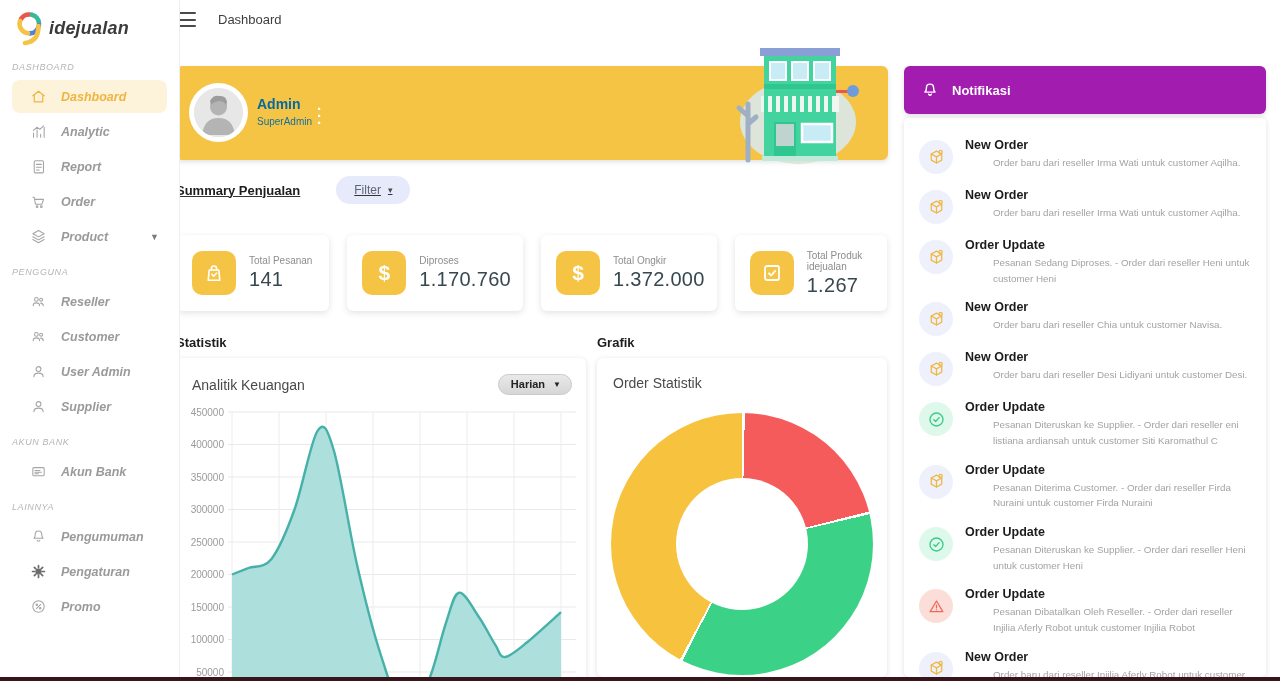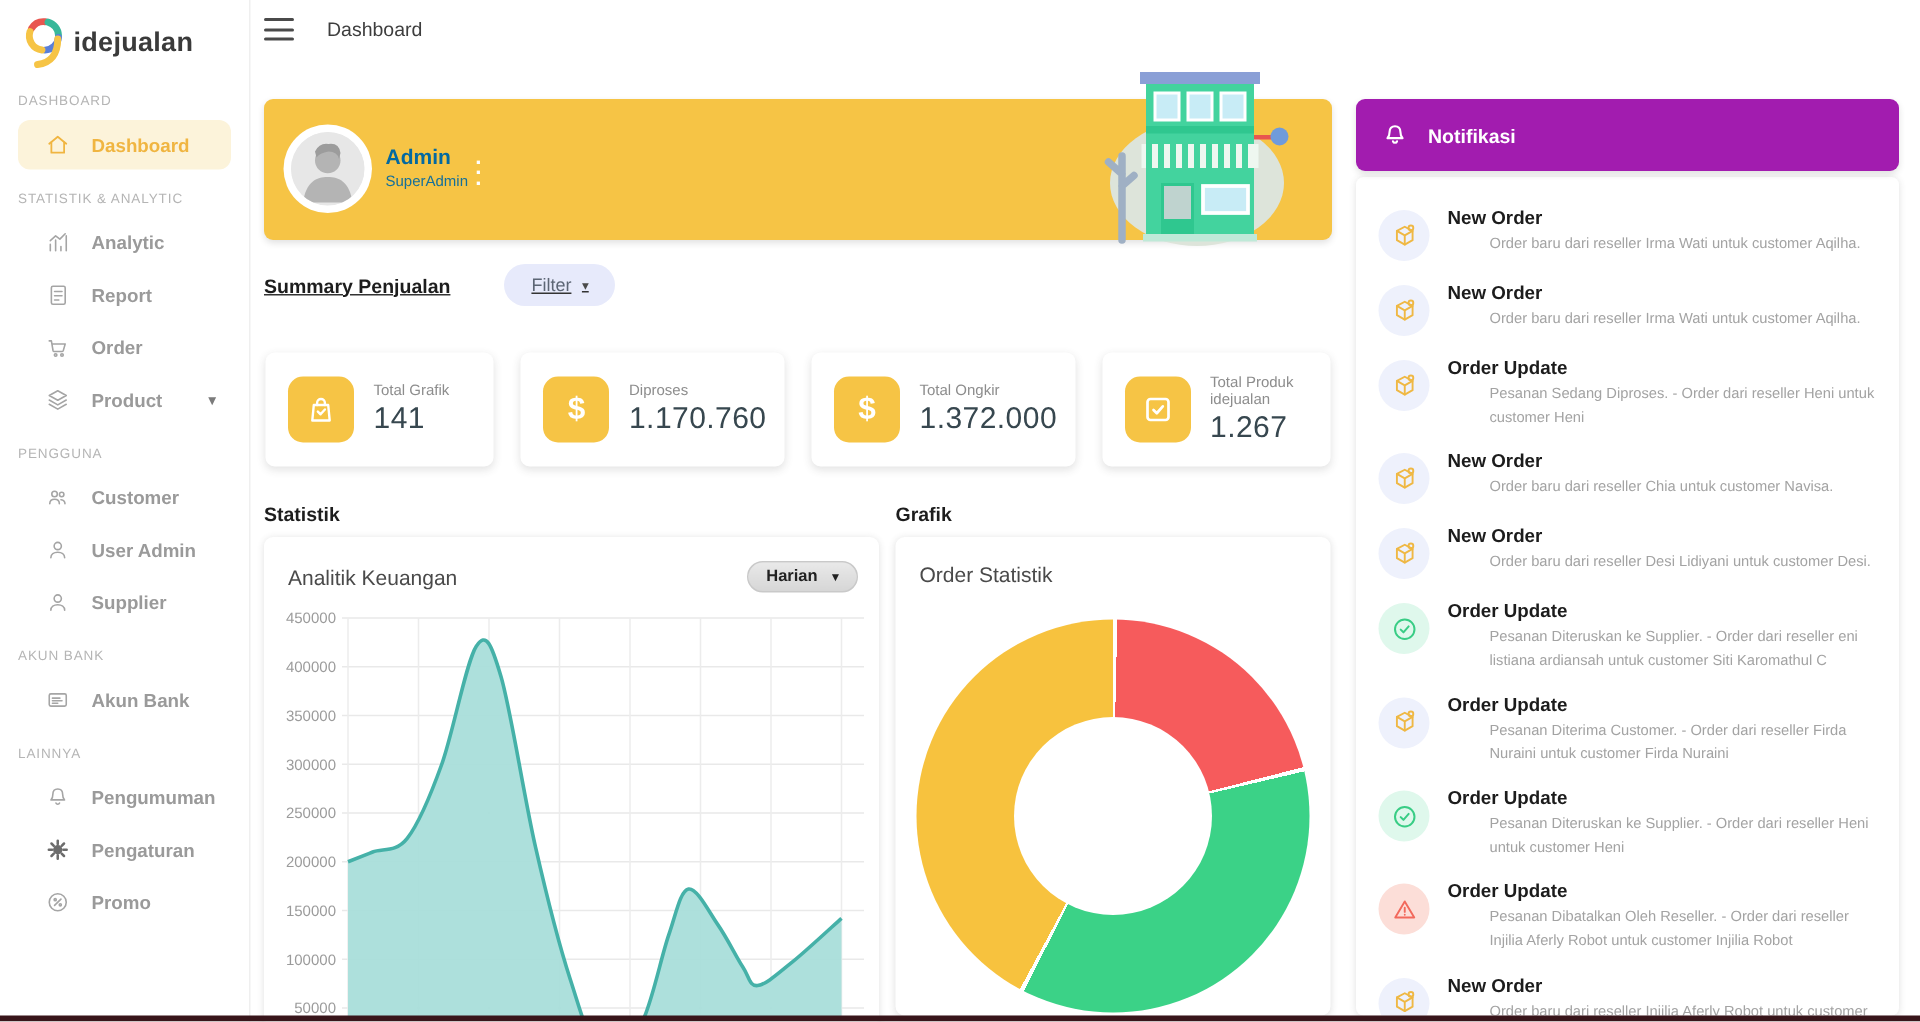--- a/index.html
+++ b/index.html
@@ -1,21 +1,21 @@
 <!DOCTYPE html>
 <html><head>
 <meta charset="utf-8">
 <style>
   * { margin:0; padding:0; box-sizing:border-box; }
   html,body { width:1280px; height:681px; overflow:hidden; }
   body { font-family:"Liberation Sans", sans-serif; background:#fff; color:#333; position:relative; }
   .app { position:absolute; inset:0; width:1280px; height:681px; background:#fff; }
 
   
-  .sidebar { position:absolute; left:0; top:0; width:167px; height:681px; background:#fff; border-right:1px solid #efefef; z-index:5; }
+  .sidebar { position:absolute; left:0; top:0; width:180px; height:681px; background:#fff; border-right:1px solid #efefef; z-index:5;font-style:italic; }
   .logo { display:flex; align-items:center; gap:6px; padding:10px 0 4px 16px; cursor:pointer; }
   .logo-text { font-size:18px; font-weight:bold; color:#3a3a3a; letter-spacing:.2px; }
   .nav-section-label { font-size:9px; color:#b5b5b5; letter-spacing:.6px; padding:12px 12px 6px 12px; text-transform:uppercase; }
   .nav-item { display:flex; align-items:center; gap:14px; margin:2px 12px; padding:8px 8px 8px 18px; border-radius:8px; color:#9a9a9a; font-size:12.5px; font-weight:bold; cursor:pointer; }
   .nav-item .nav-icon { width:17px; height:17px; display:inline-flex; color:#a5a5a5; flex:0 0 auto; }
   .nav-item .nav-icon svg { width:17px; height:17px; }
   .nav-item.active { background:#fcf3da; color:#f0b541; }
   .nav-item.active .nav-icon { color:#f0b541; }
   .nav-item .caret { margin-left:auto; font-size:9px; color:#7b7b7b; }
   .nav-icon.dark { color:#6c6c6c; }
@@ -109,21 +109,20 @@
         <div class="nav-section-label">DASHBOARD</div>
         <div class="nav-item active">
           <span class="nav-icon">
             <svg viewBox="0 0 24 24" fill="none" stroke="currentColor" stroke-width="1.7" stroke-linecap="round" stroke-linejoin="round">
               <path d="M4 11 L12 4.5 L20 11"></path>
               <path d="M6 9.8 V19.5 H18 V9.8"></path>
             </svg>
           </span>
           <span>Dashboard</span>
         </div>
-        <div class="nav-section-label">STATISTIK &amp; ANALYTIC</div>
         <div class="nav-item">
           <span class="nav-icon">
             <svg viewBox="0 0 24 24" fill="none" stroke="currentColor" stroke-width="1.5" stroke-linecap="round" stroke-linejoin="round">
               <path d="M5 20v-6 M10 20V10 M15 20v-4 M20 20V6"></path>
               <path d="M5 10.5 10 6l4 3 5-5"></path>
             </svg>
           </span>
           <span>Analytic</span>
         </div>
         <div class="nav-item">
@@ -150,20 +149,31 @@
             <svg viewBox="0 0 24 24" fill="none" stroke="currentColor" stroke-width="1.5" stroke-linecap="round" stroke-linejoin="round">
               <path d="M12 3.5 20 8l-8 4.5L4 8Z"></path>
               <path d="M4 12.3 12 16.8l8-4.5"></path>
               <path d="M4 16.3 12 20.8l8-4.5"></path>
             </svg>
           </span>
           <span>Product</span>
           <span class="caret">▼</span>
         </div>
         <div class="nav-section-label">PENGGUNA</div>
+        <div class="nav-item">
+          <span class="nav-icon">
+            <svg viewBox="0 0 24 24" fill="none" stroke="currentColor" stroke-width="1.5" stroke-linecap="round" stroke-linejoin="round">
+              <circle cx="9" cy="9" r="2.6"></circle>
+              <circle cx="15.7" cy="9.4" r="2.1"></circle>
+              <path d="M4.5 18c0-2.6 2-4.1 4.5-4.1S13.5 15.4 13.5 18"></path>
+              <path d="M15 14.3c2.2.3 3.8 1.6 3.8 3.7"></path>
+            </svg>
+          </span>
+          <span>Reseller</span>
+        </div>
         <div class="nav-item">
           <span class="nav-icon">
             <svg viewBox="0 0 24 24" fill="none" stroke="currentColor" stroke-width="1.5" stroke-linecap="round" stroke-linejoin="round">
               <circle cx="9" cy="9" r="2.6"></circle>
               <circle cx="15.7" cy="9.4" r="2.1"></circle>
               <path d="M4.5 18c0-2.6 2-4.1 4.5-4.1S13.5 15.4 13.5 18"></path>
               <path d="M15 14.3c2.2.3 3.8 1.6 3.8 3.7"></path>
             </svg>
           </span>
           <span>Customer</span>
@@ -297,21 +307,21 @@
   <div class="cards" id="cards">
       <article class="stat-card">
         <div class="tile">
           <svg viewBox="0 0 24 24" fill="none" stroke="currentColor" stroke-width="1.6" stroke-linecap="round" stroke-linejoin="round">
             <path d="M7.2 9h9.6l1 10.3H6.2L7.2 9Z"></path>
             <path d="M9.4 9V7.6a2.6 2.6 0 0 1 5.2 0V9"></path>
             <path d="M9.9 13.4l1.8 1.8 2.9-3.2"></path>
           </svg>
         </div>
         <div>
-          <span class="stat-label">Total Grafik</span>
+          <span class="stat-label">Total Pesanan</span>
           <span class="stat-value">141</span>
         </div>
       </article>
       <article class="stat-card">
         <div class="tile">
           <span class="dollar">$</span>
         </div>
         <div>
           <span class="stat-label">Diproses</span>
           <span class="stat-value">1.170.760</span>

